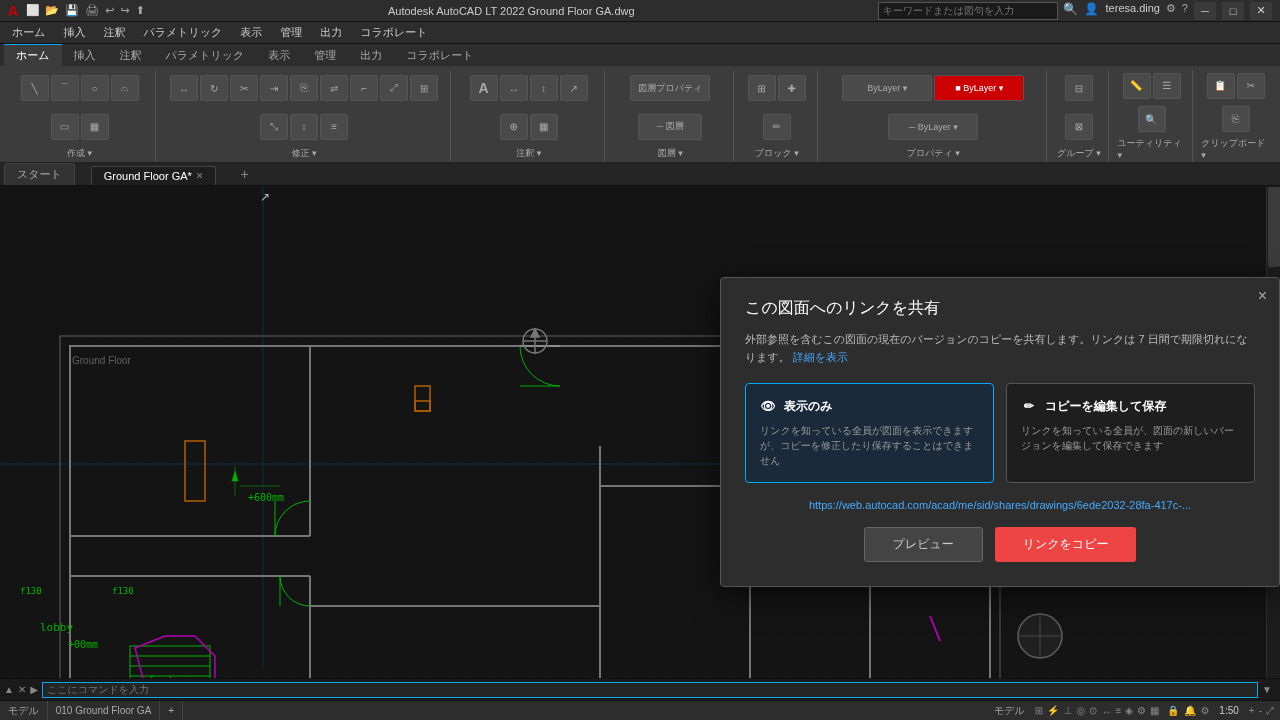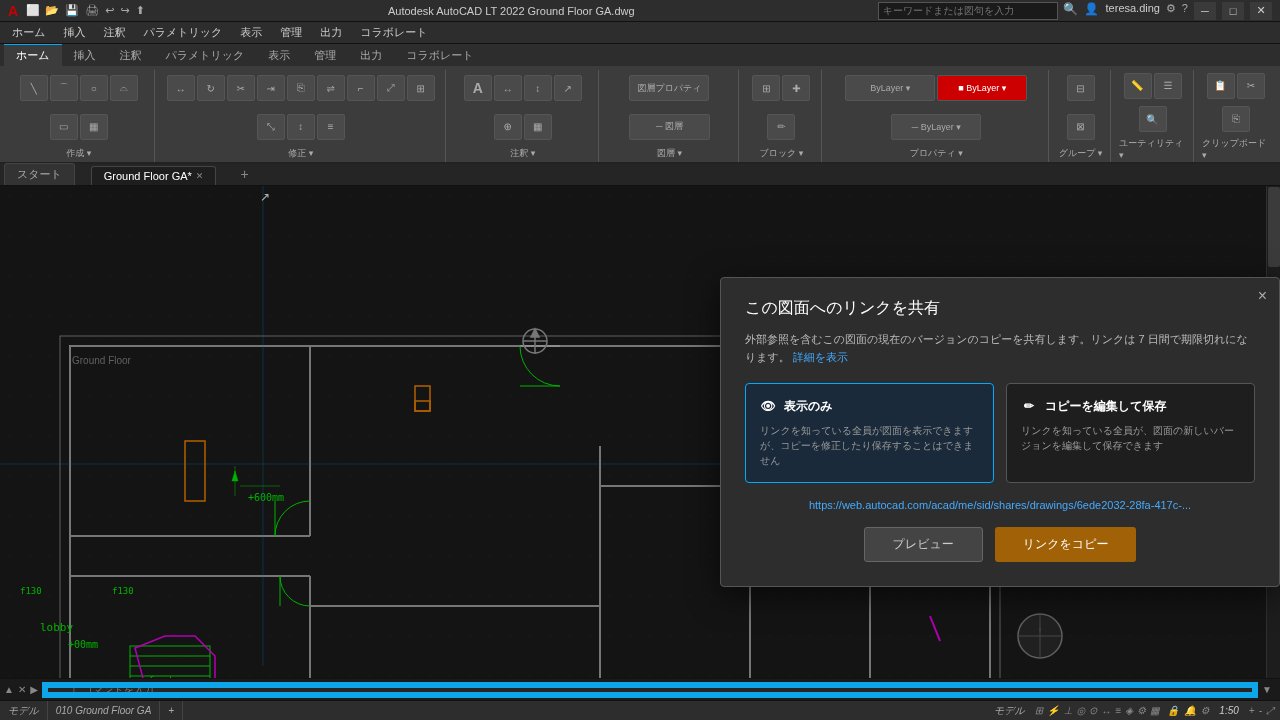--- a/index.html
+++ b/index.html
@@ -163,37 +163,36 @@
     
     #status-bar {
       height: 20px;
       background: #2d2d2d;
       display: flex;
       align-items: center;
       gap: 0;
       border-top: 1px solid #111;
       font-size: 10px;
       color: #aaa;
-      font-style: italic;
     }
     #command-bar {
       height: 22px;
       background: #1a1a1a;
       display: flex;
       align-items: center;
       padding: 0 4px;
       gap: 4px;
       font-size: 10px;
       color: #aaa;
       border-top: 1px solid #111;
     }
     #command-input {
       flex: 1;
       background: #252525;
-      border: 6px solid #0ea5e9;
+      border: 1px solid #0ea5e9;
       color: #ccc;
       font-size: 10px;
       padding: 1px 4px;
       height: 16px;
     }
 
     .status-item {
       padding: 0 8px;
       border-right: 1px solid #444;
       height: 100%;
@@ -319,21 +318,21 @@
       border: none;
       font-size: 12px;
       cursor: pointer;
     }
     .dlg-btn-secondary {
       background: #444;
       color: #ccc;
       border: 1px solid #666;
     }
     .dlg-btn-primary {
-      background: #a16207;
+      background: #ef4444;
       color: #fff;
     }
 
     
     #right-scrollbar {
       position: absolute;
       right: 0; top: 0; bottom: 0;
       width: 14px;
       background: #2a2a2a;
       border-left: 1px solid #444;
@@ -453,21 +452,21 @@
           <div class="ribbon-icon">↗</div>
           <div class="ribbon-icon">⊕</div>
           <div class="ribbon-icon">▦</div>
         </div>
         <div class="ribbon-group-label">注釈 ▾</div>
       </div>
 
       <div class="ribbon-group" style="min-width:100px;">
         <div class="ribbon-group-icons">
           <div class="ribbon-icon" style="width:80px;font-size:9px;">図層プロパティ</div>
-          <div class="ribbon-icon" style="width:81px;font-size:9px;">─ 図層</div>
+          <div class="ribbon-icon" style="width:64px;font-size:9px;">─ 図層</div>
         </div>
         <div class="ribbon-group-label">図層 ▾</div>
       </div>
 
       <div class="ribbon-group">
         <div class="ribbon-group-icons">
           <div class="ribbon-icon">⊞</div>
           <div class="ribbon-icon">✚</div>
           <div class="ribbon-icon">✏</div>
         </div>

